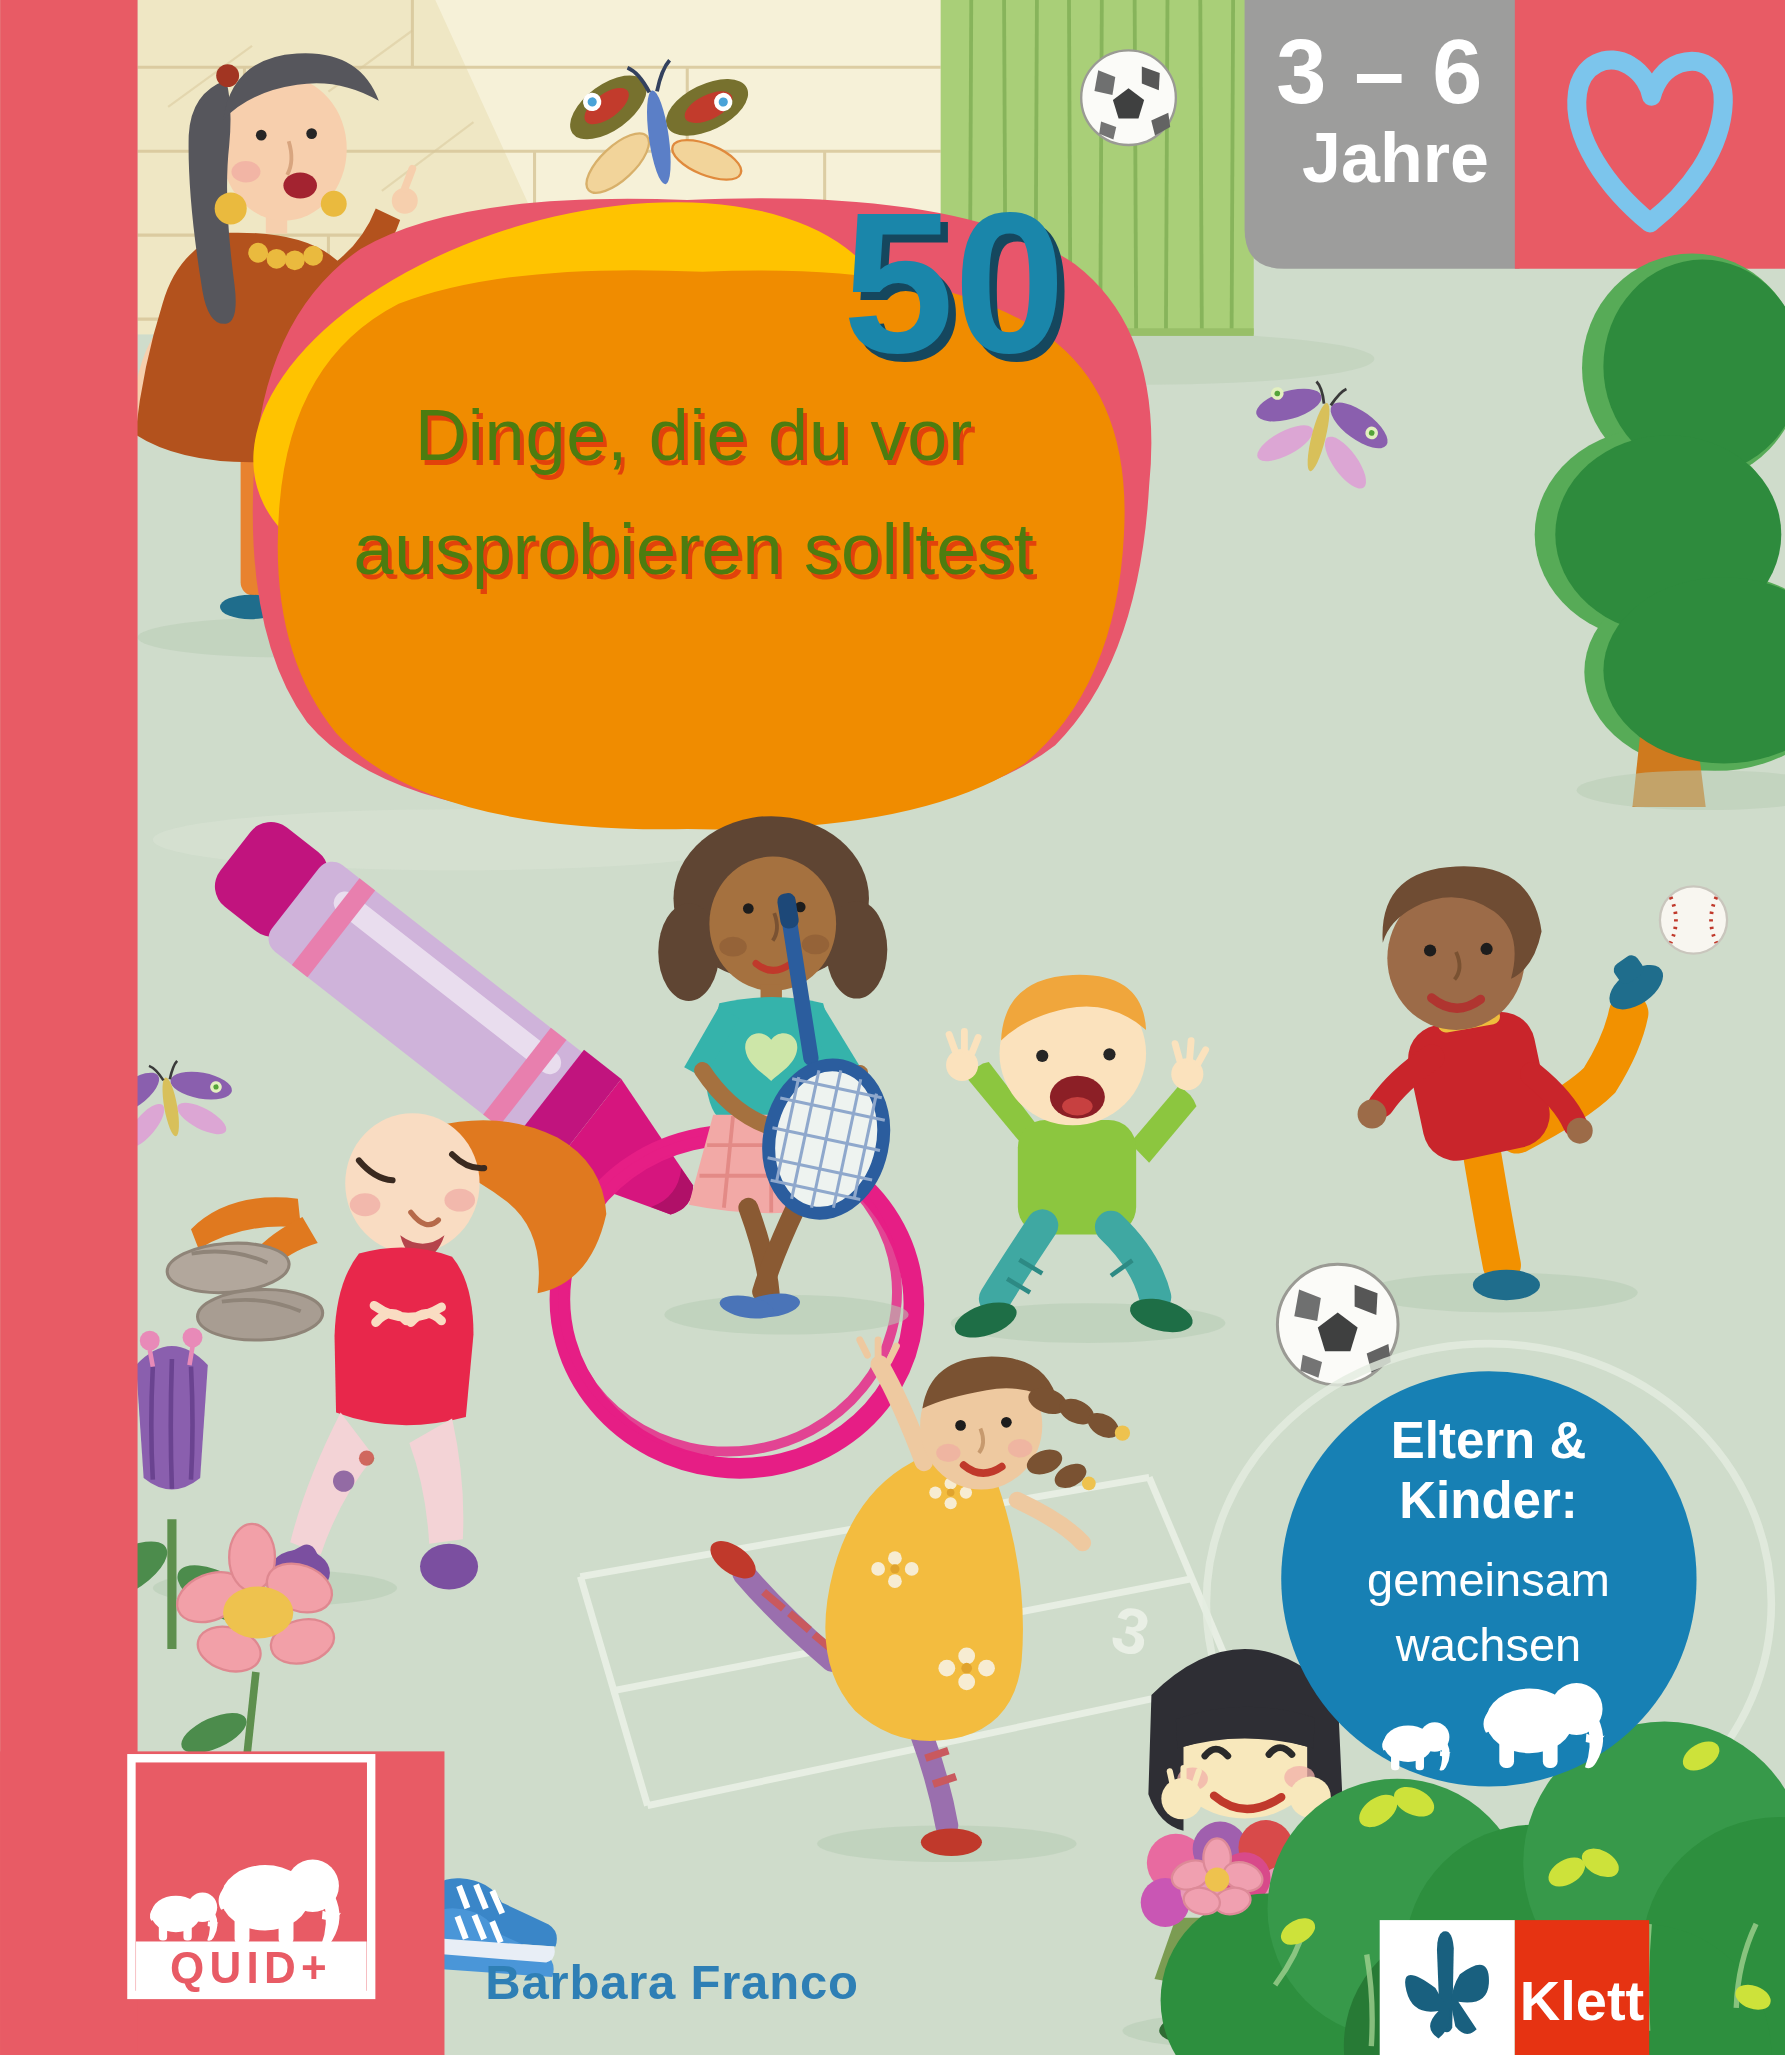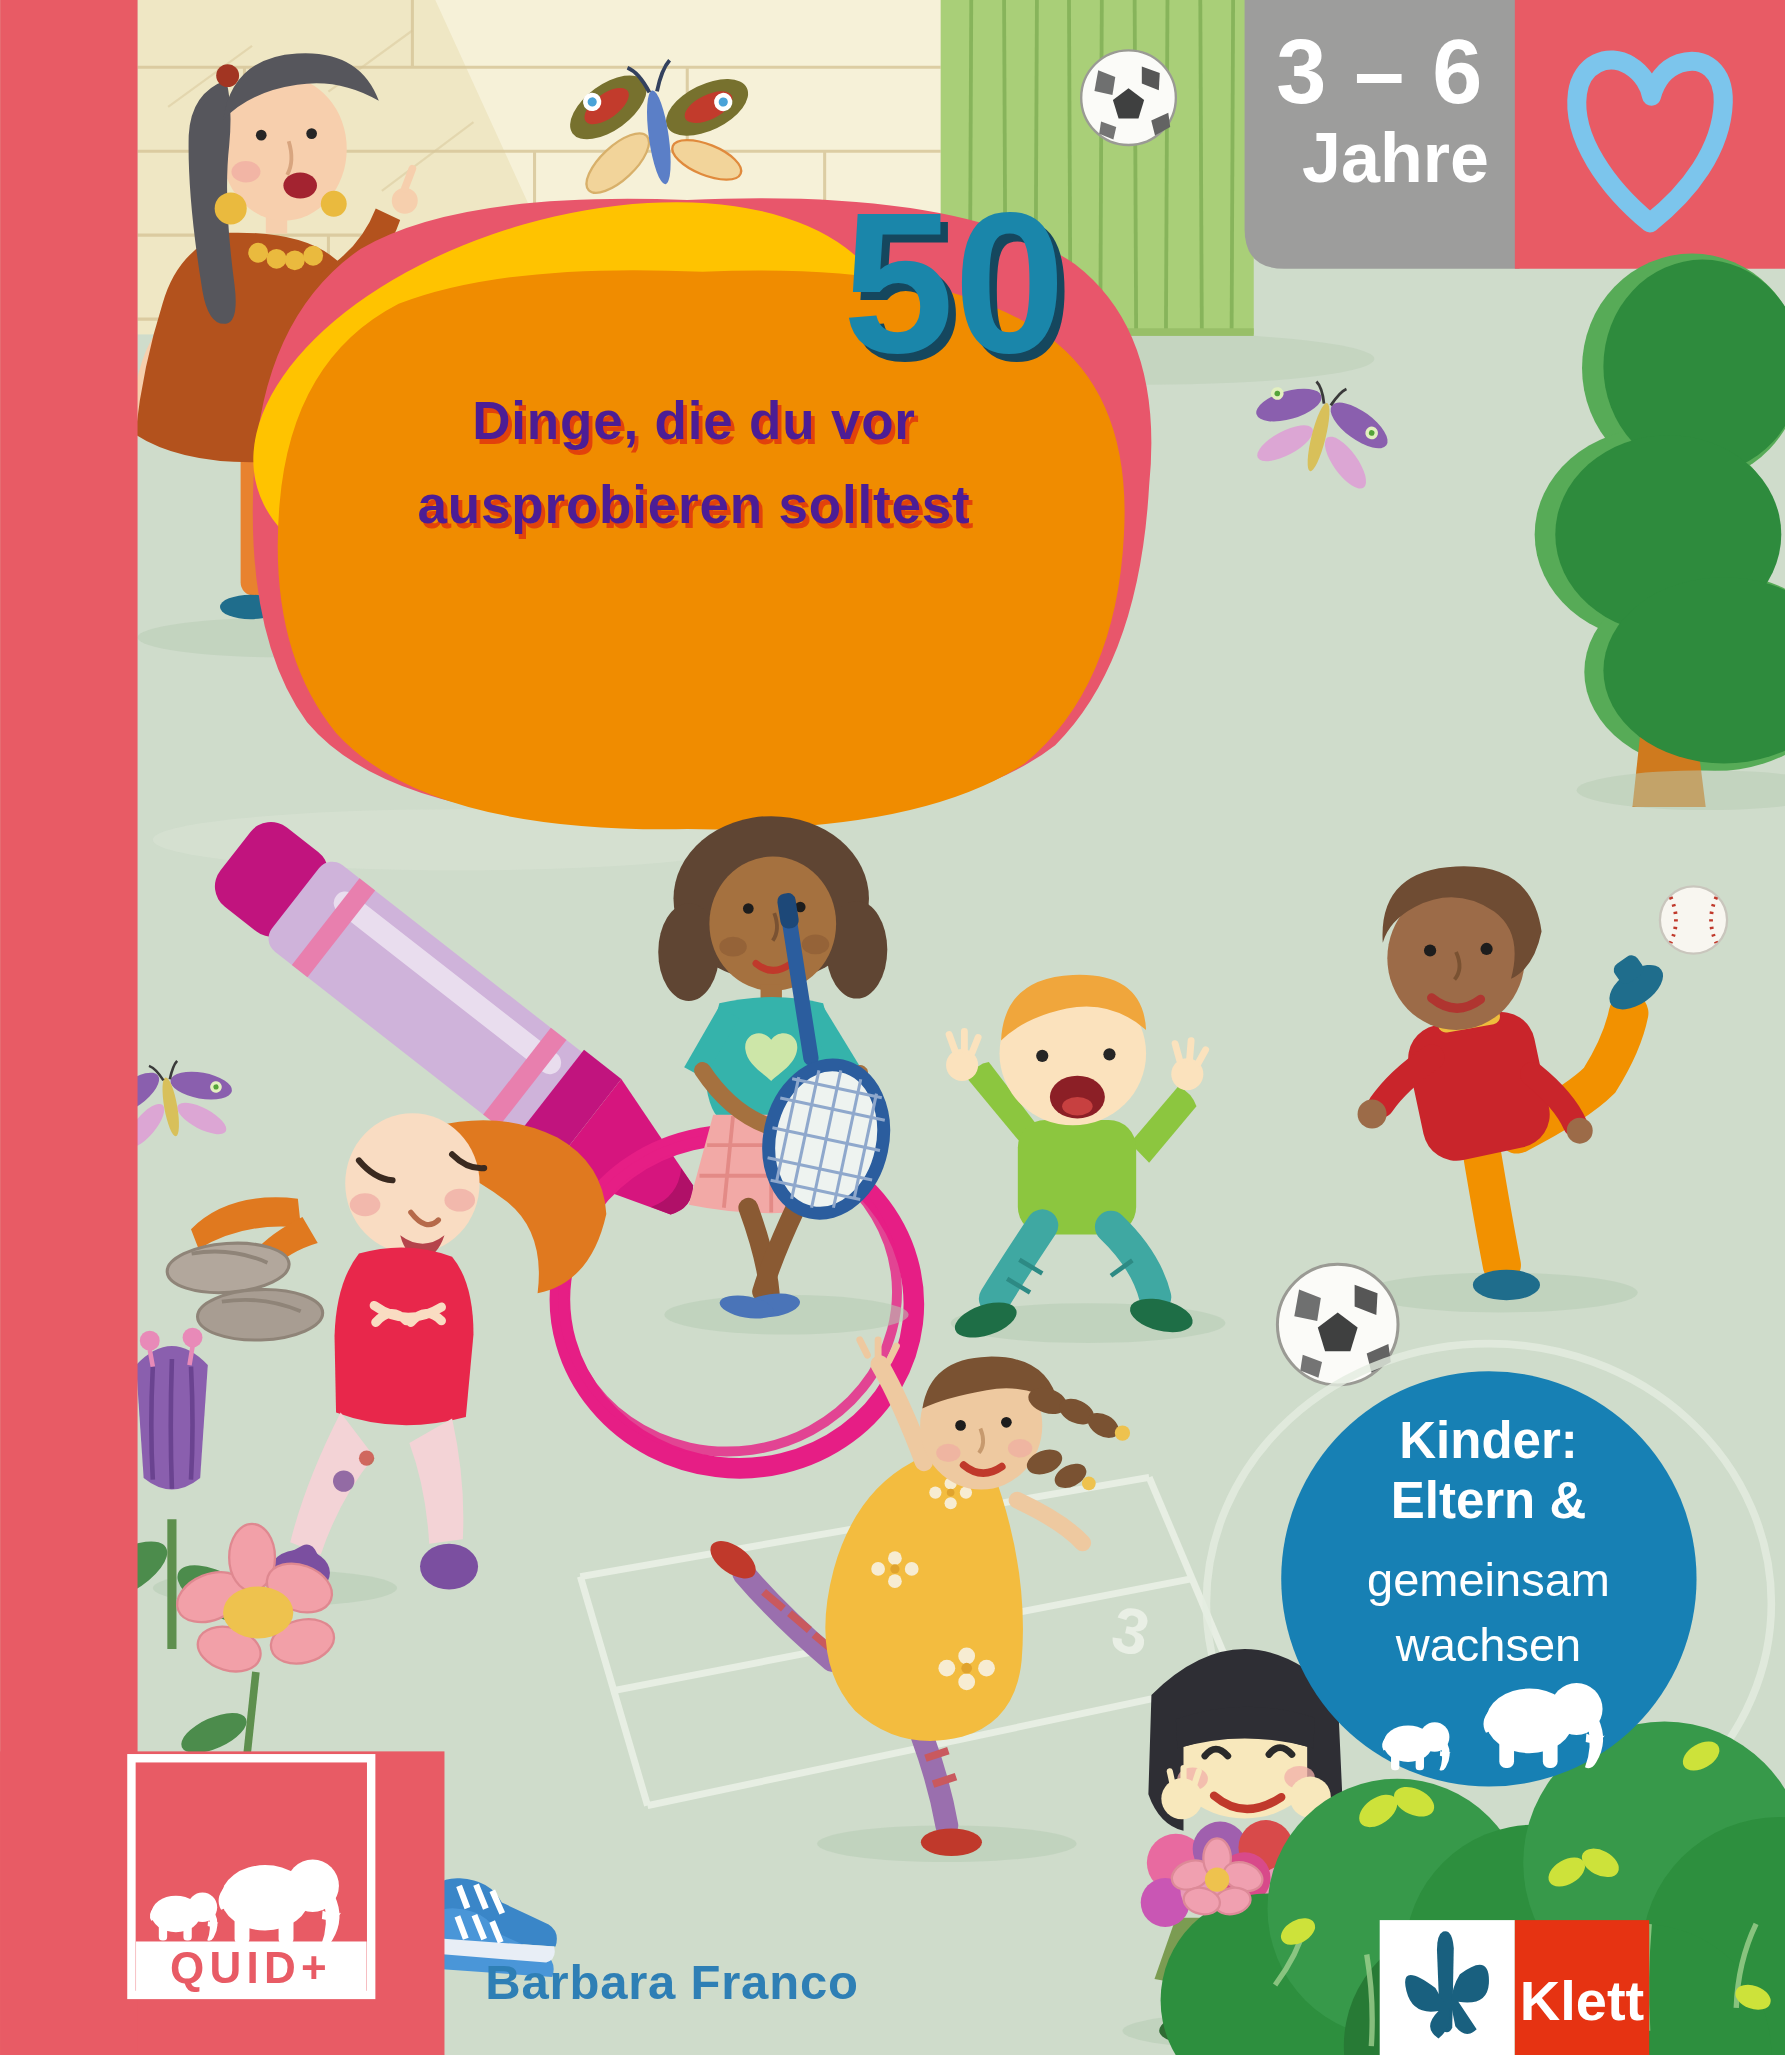--- a/index.html
+++ b/index.html
@@ -9,22 +9,22 @@
   .ov{position:absolute;z-index:5;}
   
   .age{left:1244px;top:23px;width:272px;text-align:center;color:#ffffff;}
   .age .range{font-size:90px;font-weight:700;letter-spacing:1.5px;line-height:1.1;}
   .age .unit{font-size:70px;font-weight:700;line-height:1.05;margin-left:31px;}
   
   .fifty{left:824px;top:183px;width:260px;text-align:center;
          font-size:200px;font-weight:700;color:#1a86aa;
          text-shadow:7.6px 8.4px 0 #15475e;line-height:1;}
   
-  .title{left:240px;top:379px;width:908px;text-align:center;color:#4c1d95;
-         font-weight:700;font-size:53px;line-height:1.58;
+  .title{left:240px;top:379px;width:908px;text-align:center;color:#4d7c0f;
+         font-weight:400;font-size:72px;line-height:1.58;
          text-shadow:3.8px 5.3px 0 #e2420b;letter-spacing:0.8px;}
   
   .badge-text{left:1290px;top:1411px;width:397px;text-align:center;color:#ffffff;}
   .badge-text .b{font-size:51px;font-weight:700;line-height:1.18;}
   .badge-text .l{font-size:47px;font-weight:400;line-height:1.22;margin-top:7px;}
   .badge-text .gap{margin-top:20px;}
   
   .author{left:466px;top:1954px;width:412px;text-align:center;
           font-size:49px;font-weight:700;color:#2e7fb5;letter-spacing:0.8px;}
   
@@ -556,22 +556,22 @@
 </div>
 
 <div class="ov fifty">50</div>
 
 <div class="ov title">
   <div>Dinge, die du vor</div>
   <div>ausprobieren solltest</div>
 </div>
 
 <div class="ov badge-text">
+  <div class="b">Eltern &amp;</div>
   <div class="b">Kinder:</div>
-  <div class="b">Eltern &amp;</div>
   <div class="l gap">gemeinsam</div>
   <div class="l">wachsen</div>
 </div>
 
 <div class="ov author">Barbara Franco</div>
 
 <div class="ov quid">QUID+</div>
 
 <div class="ov klett">Klett</div>
 

